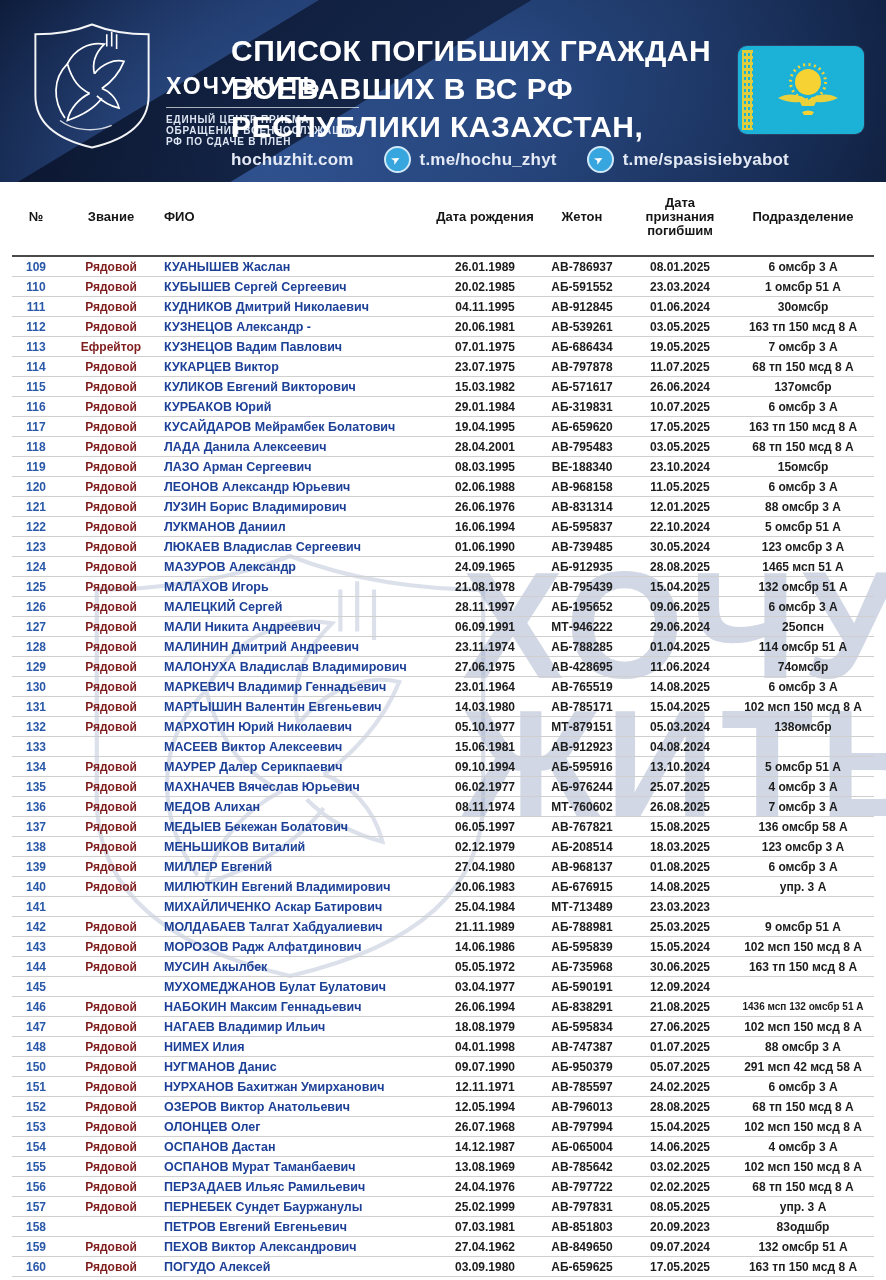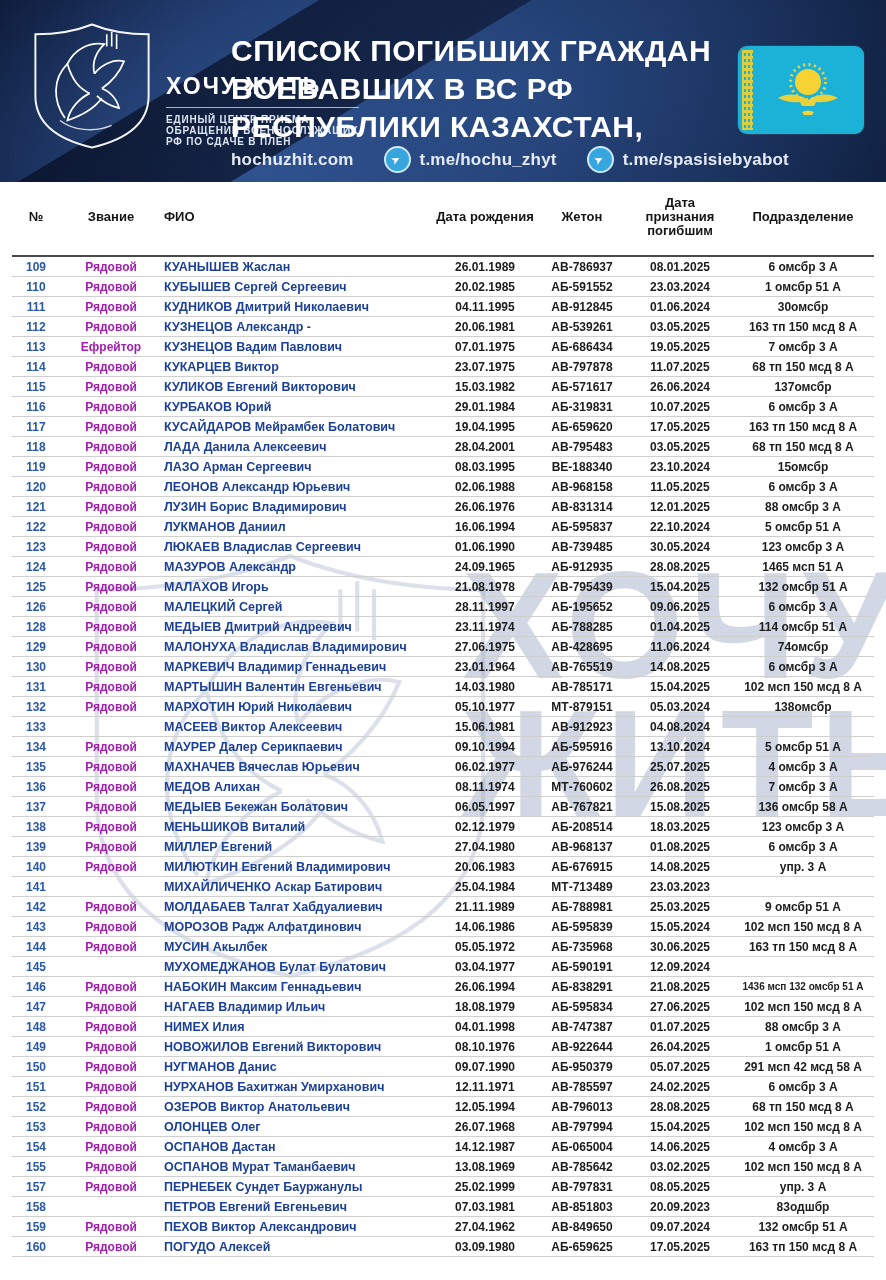--- a/index.html
+++ b/index.html
@@ -53,21 +53,21 @@
   
   .table-zone{position:relative;z-index:1;padding:8px 12px 0 12px;}
   table{width:862px;border-collapse:collapse;table-layout:fixed;}
   thead th{font-size:13px;font-weight:bold;color:#151515;padding:6px 2px 17px 2px;
     border-bottom:2px solid #4a4a4a;line-height:14px;vertical-align:middle;}
   thead th.h-left{text-align:left;}
   tbody td{height:19px;padding:0 2px;font-size:12px;font-weight:bold;color:#1c1c1c;
     border-bottom:1px solid #cfcfcf;text-align:center;vertical-align:middle;
     white-space:nowrap;overflow:hidden;}
   td.c-num{color:#2a58a8;}
-  td.c-rank{color:#a21caf;}
+  td.c-rank{color:#7f1d1d;}
   td.c-name{color:#1d4097;text-align:left;font-size:12.5px;}
   td.c-unit.small{font-size:10px;}
   col.w-num{width:48px;}col.w-rank{width:102px;}col.w-name{width:272px;}
   col.w-birth{width:102px;}col.w-token{width:92px;}col.w-death{width:104px;}col.w-unit{width:142px;}
 </style>
 </head>
 <body>
 
 <div class="page">
 
@@ -324,23 +324,32 @@
           <tr>
             <td class="c-num">126</td>
             <td class="c-rank">Рядовой</td>
             <td class="c-name">МАЛЕЦКИЙ Сергей</td>
             <td class="c-birth">28.11.1997</td>
             <td class="c-token">АБ-195652</td>
             <td class="c-death">09.06.2025</td>
             <td class="c-unit">6 омсбр 3 А</td>
           </tr>
           <tr>
+            <td class="c-num">127</td>
+            <td class="c-rank">Рядовой</td>
+            <td class="c-name">МАЛИ Никита Андреевич</td>
+            <td class="c-birth">06.09.1991</td>
+            <td class="c-token">МТ-946222</td>
+            <td class="c-death">29.06.2024</td>
+            <td class="c-unit">25опсн</td>
+          </tr>
+          <tr>
             <td class="c-num">128</td>
             <td class="c-rank">Рядовой</td>
-            <td class="c-name">МЕДЫЕВ Дмитрий Андреевич</td>
+            <td class="c-name">МАЛИНИН Дмитрий Андреевич</td>
             <td class="c-birth">23.11.1974</td>
             <td class="c-token">АБ-788285</td>
             <td class="c-death">01.04.2025</td>
             <td class="c-unit">114 омсбр 51 А</td>
           </tr>
           <tr>
             <td class="c-num">129</td>
             <td class="c-rank">Рядовой</td>
             <td class="c-name">МАЛОНУХА Владислав Владимирович</td>
             <td class="c-birth">27.06.1975</td>
@@ -513,29 +522,20 @@
           <tr>
             <td class="c-num">148</td>
             <td class="c-rank">Рядовой</td>
             <td class="c-name">НИМЕХ Илия</td>
             <td class="c-birth">04.01.1998</td>
             <td class="c-token">АВ-747387</td>
             <td class="c-death">01.07.2025</td>
             <td class="c-unit">88 омсбр 3 А</td>
           </tr>
           <tr>
-            <td class="c-num">149</td>
-            <td class="c-rank">Рядовой</td>
-            <td class="c-name">НОВОЖИЛОВ Евгений Викторович</td>
-            <td class="c-birth">08.10.1976</td>
-            <td class="c-token">АВ-922644</td>
-            <td class="c-death">26.04.2025</td>
-            <td class="c-unit">1 омсбр 51 А</td>
-          </tr>
-          <tr>
             <td class="c-num">150</td>
             <td class="c-rank">Рядовой</td>
             <td class="c-name">НУГМАНОВ Данис</td>
             <td class="c-birth">09.07.1990</td>
             <td class="c-token">АБ-950379</td>
             <td class="c-death">05.07.2025</td>
             <td class="c-unit">291 мсп 42 мсд 58 А</td>
           </tr>
           <tr>
             <td class="c-num">151</td>
@@ -574,20 +574,29 @@
             <td class="c-unit">4 омсбр 3 А</td>
           </tr>
           <tr>
             <td class="c-num">155</td>
             <td class="c-rank">Рядовой</td>
             <td class="c-name">ОСПАНОВ Мурат Таманбаевич</td>
             <td class="c-birth">13.08.1969</td>
             <td class="c-token">АВ-785642</td>
             <td class="c-death">03.02.2025</td>
             <td class="c-unit">102 мсп 150 мсд 8 А</td>
+          </tr>
+          <tr>
+            <td class="c-num">156</td>
+            <td class="c-rank">Рядовой</td>
+            <td class="c-name">ПЕРЗАДАЕВ Ильяс Рамильевич</td>
+            <td class="c-birth">24.04.1976</td>
+            <td class="c-token">АВ-797722</td>
+            <td class="c-death">02.02.2025</td>
+            <td class="c-unit">68 тп 150 мсд 8 А</td>
           </tr>
           <tr>
             <td class="c-num">157</td>
             <td class="c-rank">Рядовой</td>
             <td class="c-name">ПЕРНЕБЕК Сундет Бауржанулы</td>
             <td class="c-birth">25.02.1999</td>
             <td class="c-token">АВ-797831</td>
             <td class="c-death">08.05.2025</td>
             <td class="c-unit">упр. 3 А</td>
           </tr>

